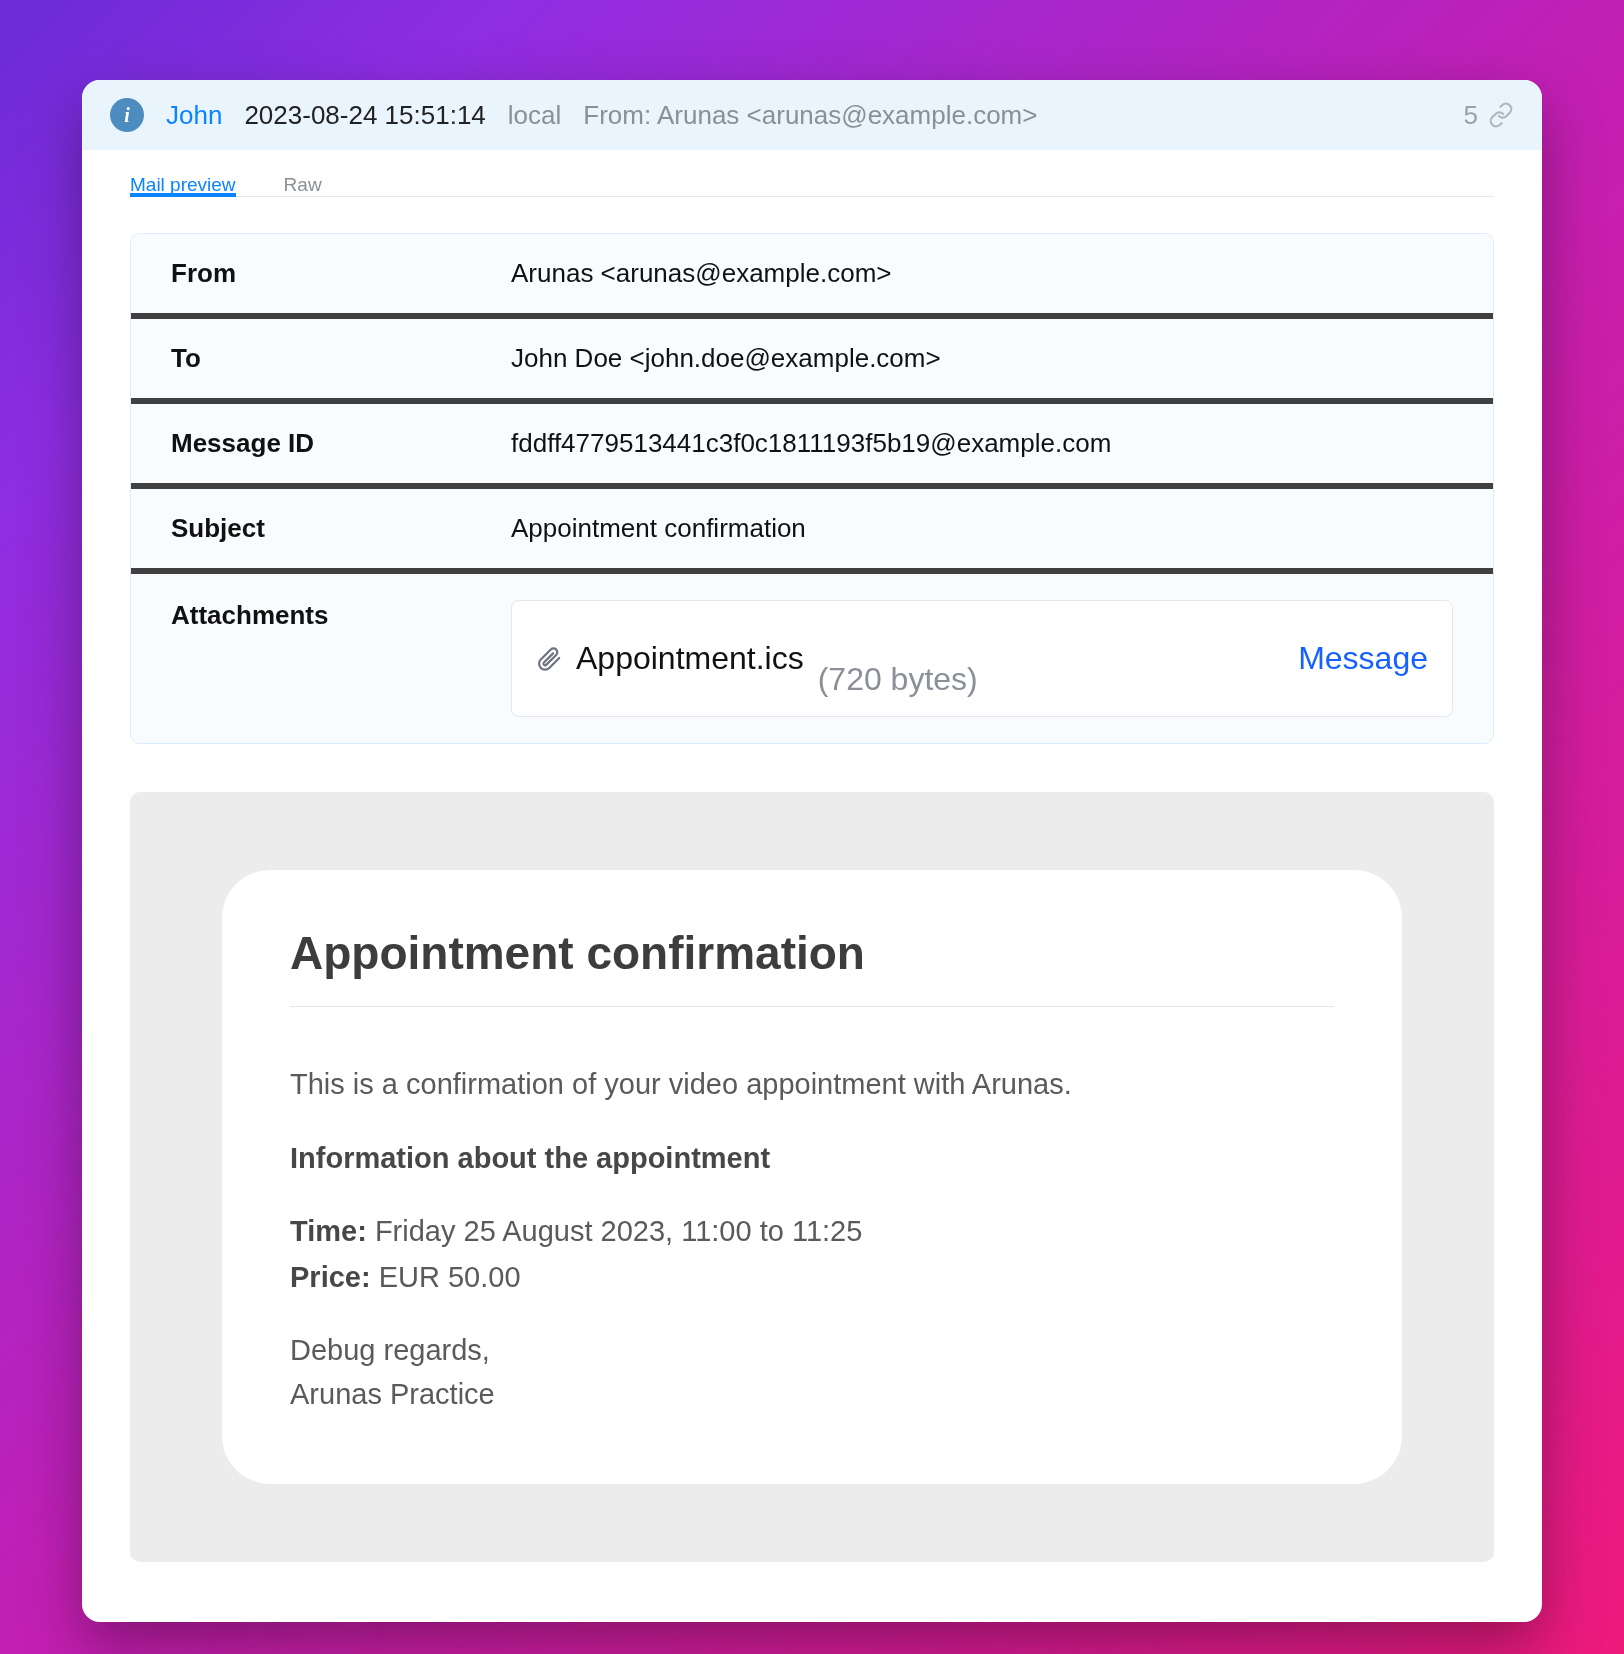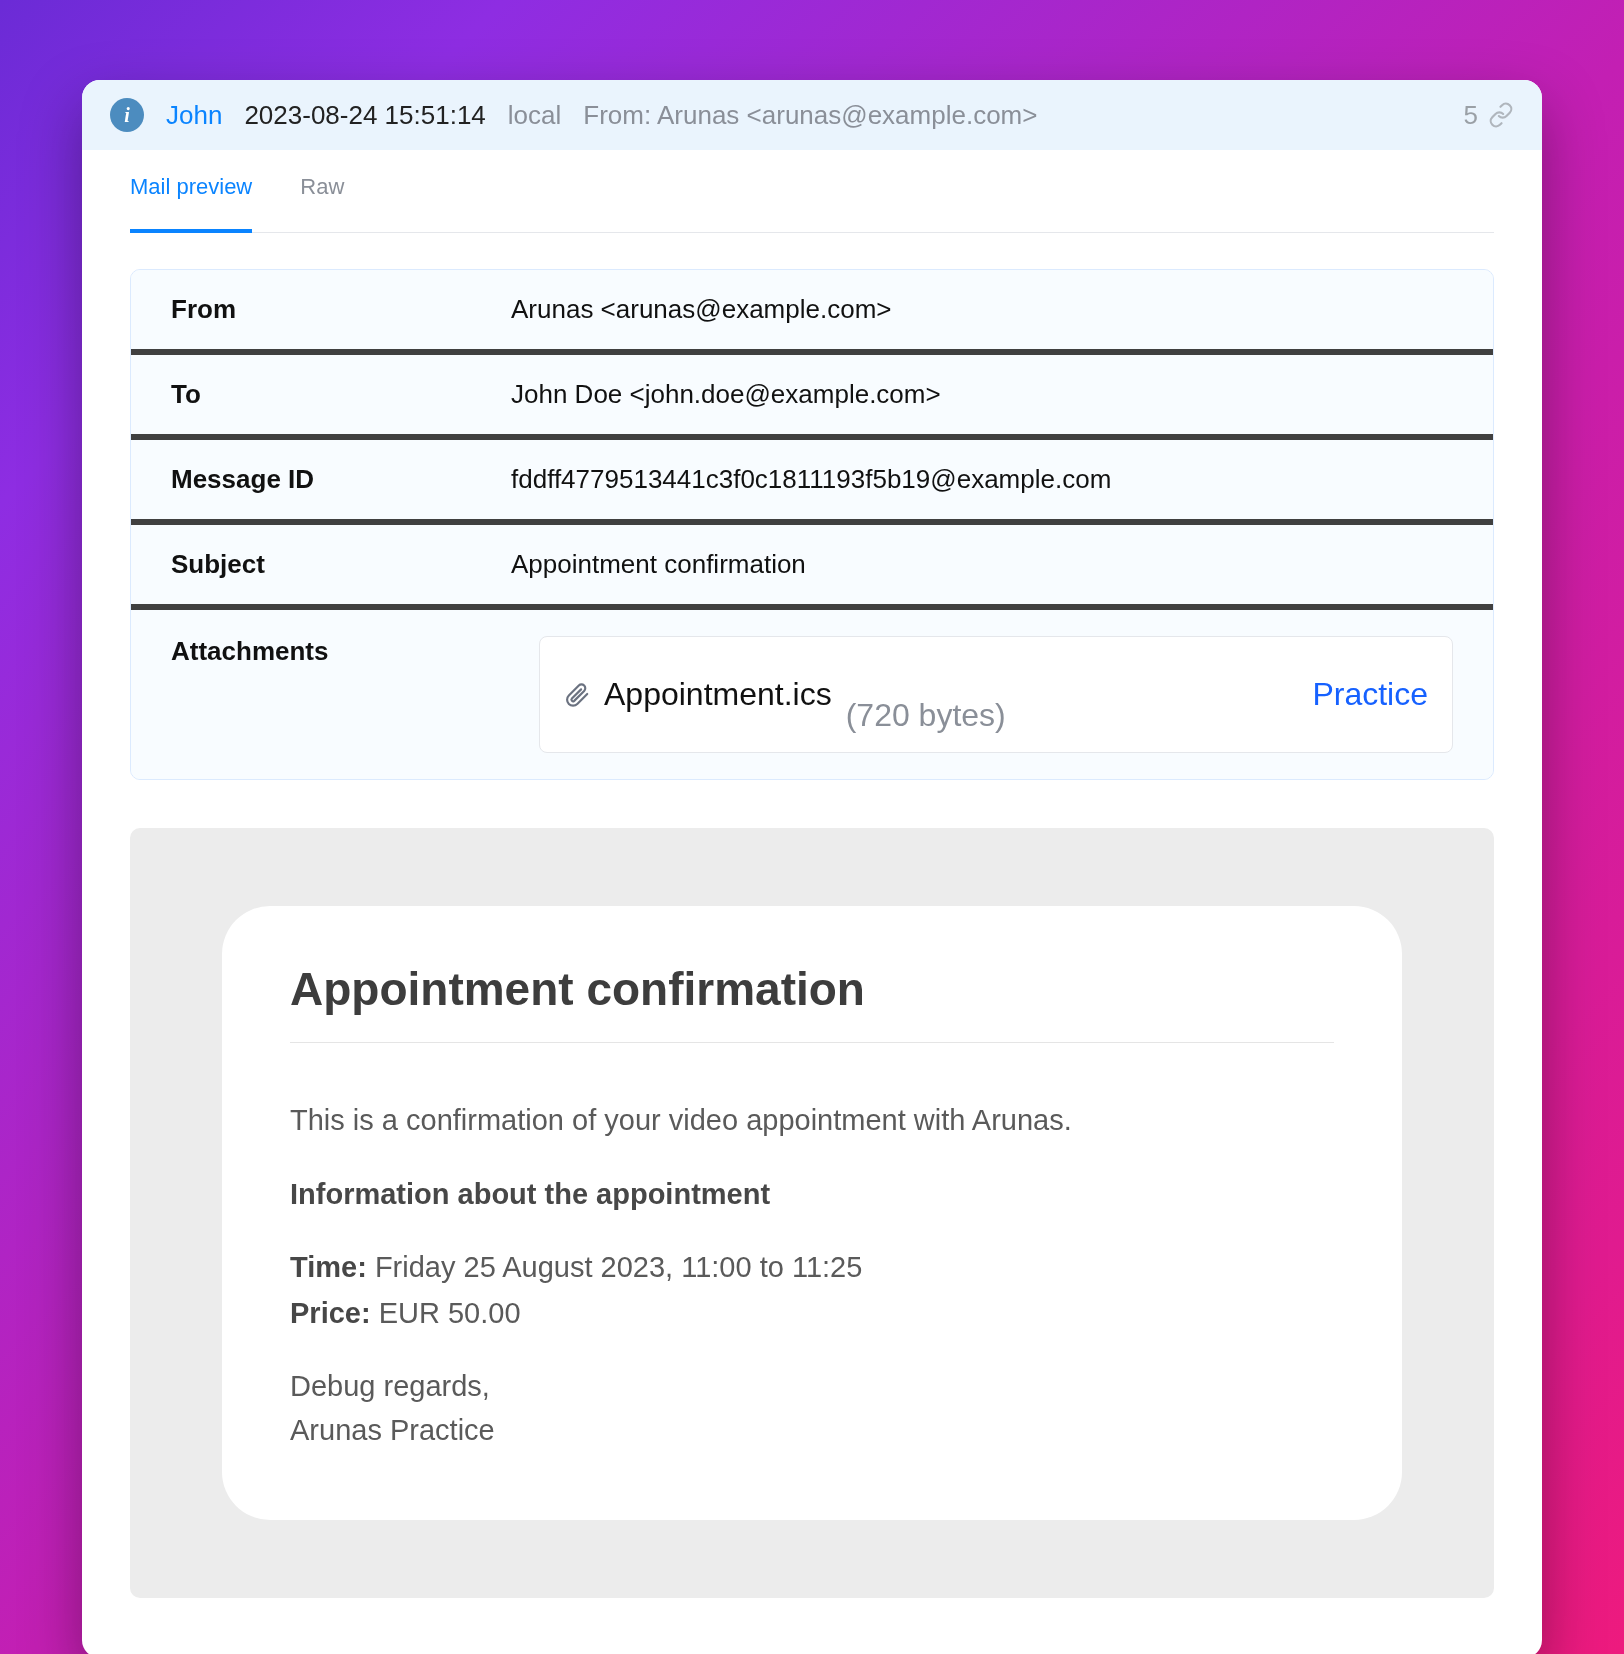--- a/index.html
+++ b/index.html
@@ -55,22 +55,22 @@
   }
   .link-icon svg { width: 26px; height: 26px; display: block; stroke: #b0b6bd; }
   .inner { padding: 0 48px 60px 48px; }
   .tabs {
     display: flex;
     gap: 48px;
     padding: 24px 0 0 0;
     border-bottom: 1px solid #e5e7eb;
   }
   .tab {
-    padding-bottom: 32px;
-    font-size: 22px;
+    padding-bottom: 0;
+    font-size: 19px;
     color: #8a8f98;
     cursor: pointer;
     position: relative;
   }
   .tab.active {
     color: #0a84ff;
   }
   .tab.active::after {
     content: "";
     position: absolute;
@@ -93,21 +93,21 @@
     background: #f8fcff;
   }
   .meta-row:first-child { border-top: none; }
   .meta-label {
     width: 340px;
     flex: none;
     font-weight: 700;
     color: #111;
   }
   .meta-value { color: #111; word-break: break-all; }
-  .attach-row { padding: 26px 40px; gap: 28px; }
+  .attach-row { padding: 26px 40px; }
   .attach-box {
     flex: 1;
     background: #fff;
     border: 1px solid #e5e7eb;
     border-radius: 8px;
     padding: 18px 24px;
     display: flex;
     align-items: center;
     gap: 14px;
     font-size: 32px;
@@ -196,21 +196,21 @@
       <div class="meta-row attach-row">
         <div class="meta-label">Attachments</div>
         <div class="attach-box">
           <span class="clip-icon">
             <svg viewBox="0 0 24 24" fill="none" stroke-width="2" stroke-linecap="round" stroke-linejoin="round">
                 <path d="M21.44 11.05l-9.19 9.19a5.5 5.5 0 0 1-7.78-7.78l9.19-9.19a3.5 3.5 0 0 1 4.95 4.95L9.41 17.41a1.5 1.5 0 0 1-2.12-2.12l8.49-8.49"></path>
               </svg>
           </span>
           <span class="attach-name">Appointment.ics</span>
           <span class="attach-size">(720 bytes)</span>
-          <span class="download-link">Practice</span>
+          <span class="download-link">Message</span>
         </div>
       </div>
     </div>
 
     <div class="body-frame">
       <div class="email-body">
         <div class="email-title">Appointment confirmation</div>
         <div class="email-content">
           <p>This is a confirmation of your video appointment with Arunas.</p>
           <p><strong>Information about the appointment</strong></p>

